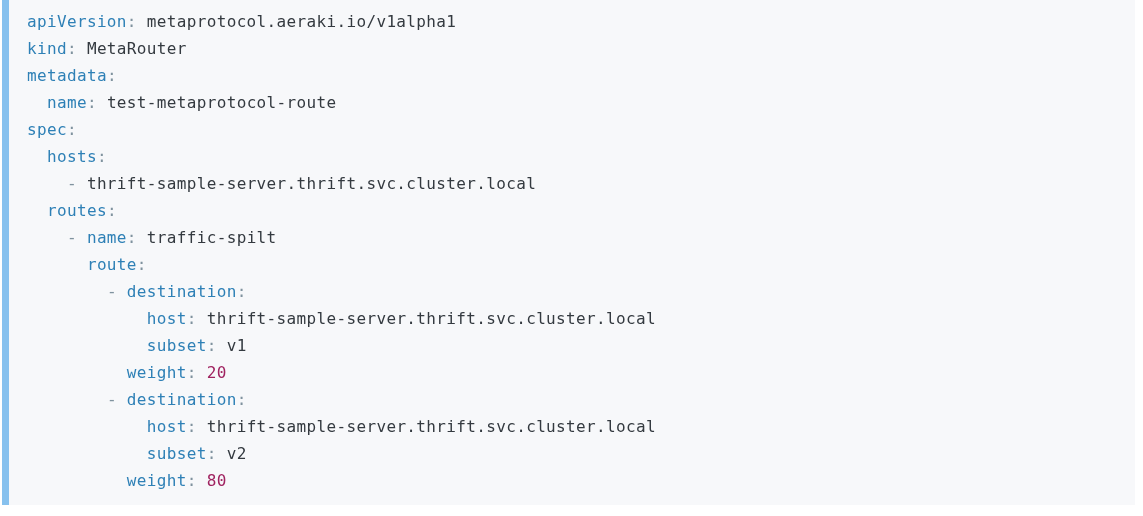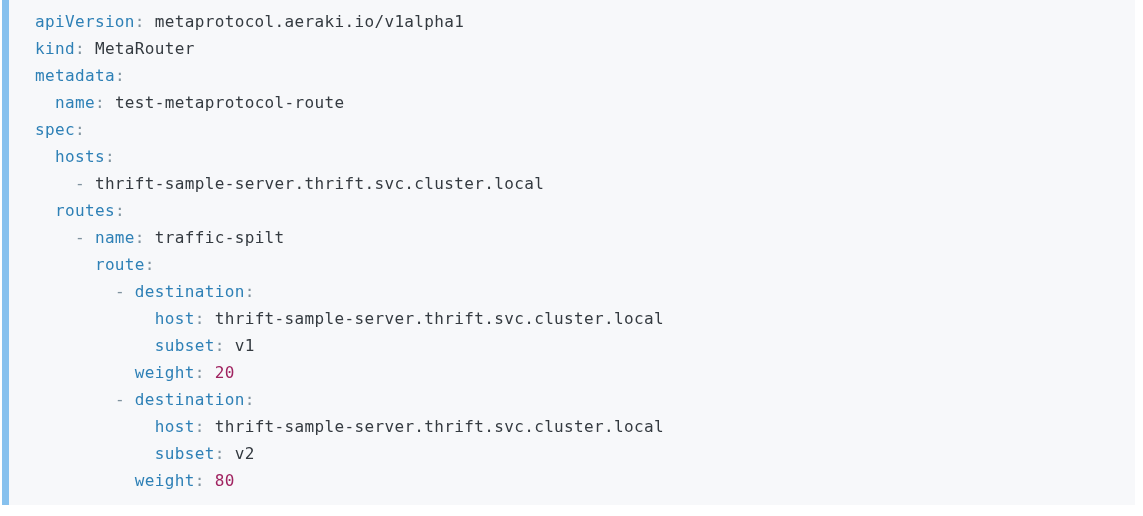--- a/index.html
+++ b/index.html
@@ -9,21 +9,21 @@
     width: 1143px;
     height: 516px;
     overflow: hidden;
   }
   .code-block {
     box-sizing: border-box;
     margin: 0 8px 11px 2px;
     height: 505px;
     background: var(--block-bg, #f7f8fa);
     border-left: 7px solid var(--accent, #87c1ee);
-    padding: 8px 10px 10px 26px;
+    padding: 8px 10px 10px 18px;
     overflow: hidden;
   }
   .code-lines {
     font-family: "DejaVu Sans Mono", "Liberation Mono", monospace;
     font-size: 16px;
     line-height: 27px;
     letter-spacing: 0.35px;
     white-space: pre;
   }
   .code-line { height: 27px; }

